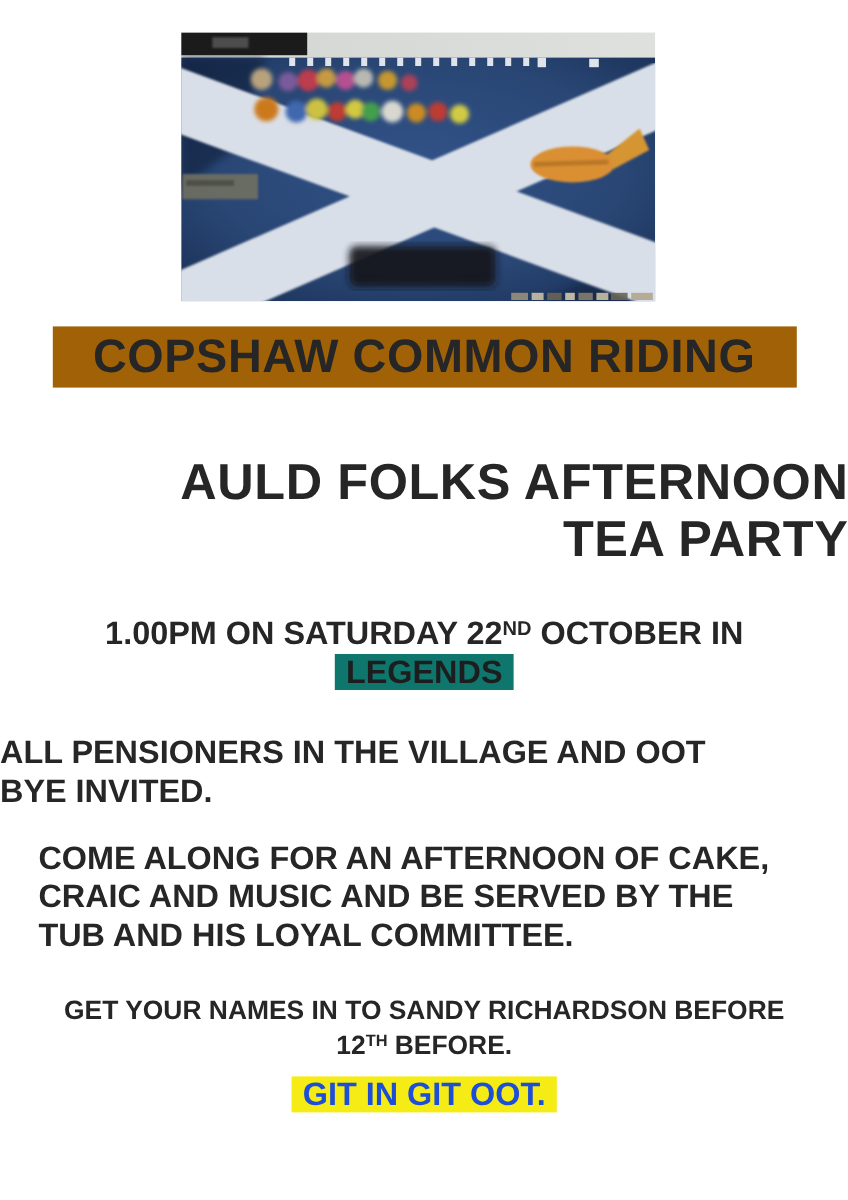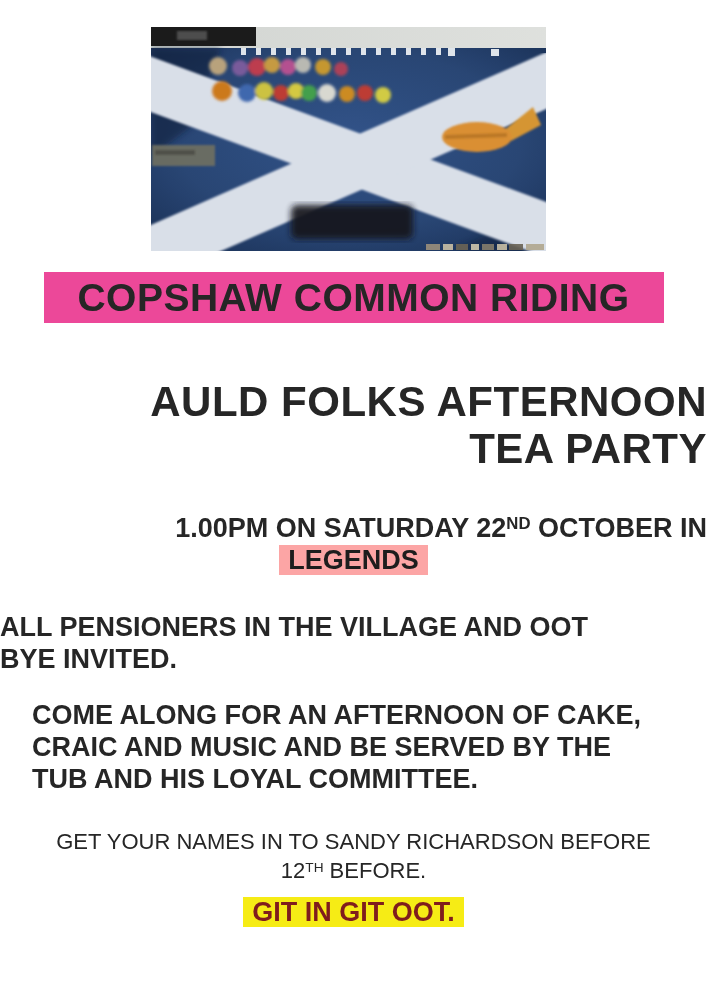--- a/index.html
+++ b/index.html
@@ -6,54 +6,54 @@
   body{
     width:707px;height:1000px;background:#ffffff;overflow:hidden;
     font-family:"Liberation Sans",sans-serif;color:#262626;
   }
   .photo{
     margin:27px 0 0 151px;width:395px;height:224px;
     filter:blur(.5px) saturate(.95);
   }
   .photo svg{display:block;width:395px;height:224px;}
   .title-band{
-    margin:21px auto 0;width:620px;background:#ec4899;
+    margin:21px auto 0;width:620px;background:#a16207;
     text-align:center;padding:5px 0 4px;
   }
   .title-band span{
     font-size:39px;font-weight:bold;letter-spacing:.5px;line-height:42px;white-space:nowrap;
   }
   .heading{
     margin:55px 0 0;text-align:right;font-size:42px;font-weight:bold;
     line-height:1.12;white-space:pre-line;letter-spacing:.5px;
   }
   .dateline{
-    margin:40px 0 0;text-align:right;font-size:27px;font-weight:bold;line-height:32px;
+    margin:40px 0 0;text-align:center;font-size:27px;font-weight:bold;line-height:32px;
   }
   .dateline sup,.names sup{
     font-size:.62em;vertical-align:.45em;line-height:0;
   }
   .venue-line{margin:1px 0 0;text-align:center;}
   .red-hl{
-    display:inline-block;background:#fca5a5;color:#1d1d1d;
+    display:inline-block;background:#0f766e;color:#1d1d1d;
     font-size:27px;font-weight:bold;line-height:30px;padding:0 9px;
   }
   .body-par{
     margin:0;text-align:left;font-size:27px;font-weight:bold;
     line-height:32px;white-space:pre-line;
   }
   .par-pensioners{margin-top:36px;}
   .par-comealong{margin-top:24px;padding-left:32px;}
   .names{
-    margin:32px 0 0;text-align:center;font-size:22px;font-weight:normal;
+    margin:32px 0 0;text-align:center;font-size:22px;font-weight:bold;
     line-height:29px;white-space:pre-line;
   }
   .git-line{margin:12px 0 0;text-align:center;}
   .yellow-hl{
-    display:inline-block;background:#f6ec15;color:#7f1d1d;
+    display:inline-block;background:#f6ec15;color:#1d4ed8;
     font-size:27px;font-weight:bold;line-height:28px;padding:1px 9px;
   }
 </style>
 </head>
 <body>
 
 <div class="photo">
   <svg viewBox="0 0 395 224" xmlns="http://www.w3.org/2000/svg">
     <defs>
       <radialGradient id="flagGrad" cx="50%" cy="45%" r="80%">

